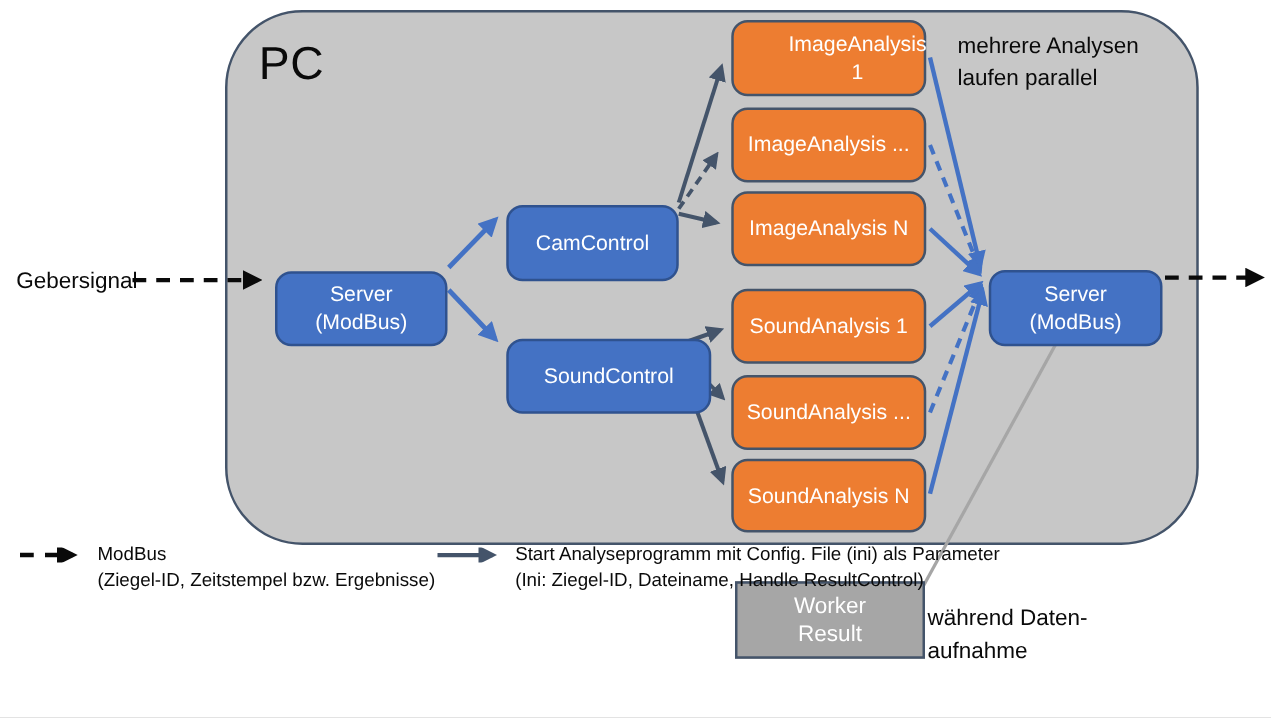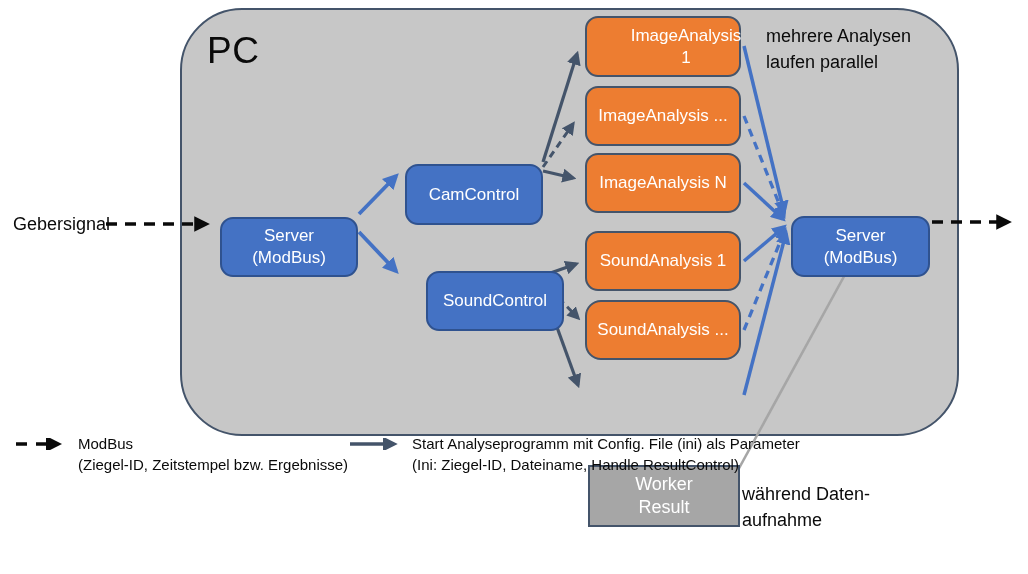--- a/index.html
+++ b/index.html
@@ -24,26 +24,26 @@
     position:absolute;display:flex;align-items:center;justify-content:center;
     text-align:center;color:#ffffff;white-space:pre-line;
     font-size:17px;line-height:1.28;border-radius:13px;box-sizing:border-box;
     z-index:3;
   }
   .node.blue{background:#4472C4;border:2px solid #2F528F;margin-top:24px;}
   .node.orange{background:#ED7D31;border:2px solid #44546A;}
   .node.graybox{background:#A6A6A6;border:2px solid #44546A;border-radius:0;}
   .n-server-in{left:220px;top:193px;width:138px;height:60px;}
   .n-cam{left:405px;top:140px;width:138px;height:61px;}
-  .n-sound{left:426px;top:247px;width:138px;height:60px;}
+  .n-sound{left:405px;top:247px;width:164px;height:60px;}
   .n-img1{left:585px;top:16px;width:156px;height:61px;padding-left:46px;}
   .n-imgd{left:585px;top:86px;width:156px;height:60px;}
   .n-imgn{left:585px;top:153px;width:156px;height:60px;}
   .n-snd1{left:585px;top:231px;width:156px;height:60px;}
-  .n-sndd{left:585px;top:300px;width:156px;height:60px;border-radius:16px;}
+  .n-sndd{left:585px;top:300px;width:156px;height:60px;}
   .n-sndn{left:585px;top:367px;width:156px;height:59px;}
   .n-server-out{left:791px;top:192px;width:139px;height:61px;}
   .n-worker{left:588px;top:465px;width:152px;height:62px;font-size:18px;}
   .annot{
     position:absolute;font-size:18px;line-height:26px;color:#0a0a0a;
     white-space:pre-line;z-index:4;
   }
   .a-geber{left:13px;top:211px;}
   .a-parallel{left:766px;top:23px;}
   .a-worker{left:742px;top:481px;}
@@ -106,20 +106,21 @@
   <div class="node blue n-server-in">Server
 (ModBus)</div>
   <div class="node blue n-cam">CamControl</div>
   <div class="node blue n-sound">SoundControl</div>
 
   <div class="node orange n-img1">ImageAnalysis 1</div>
   <div class="node orange n-imgn">ImageAnalysis N</div>
   <div class="node orange n-imgd">ImageAnalysis ...</div>
   <div class="node orange n-snd1">SoundAnalysis 1</div>
   <div class="node orange n-sndd">SoundAnalysis ...</div>
+  <div class="node orange n-sndn">SoundAnalysis N</div>
 
   <div class="node blue n-server-out">Server
 (ModBus)</div>
   <div class="node graybox n-worker">Worker
 Result</div>
 
   <div class="annot a-geber">Gebersignal</div>
   <div class="annot a-parallel">mehrere Analysen
 laufen parallel</div>
   <div class="annot a-worker">während Daten-

